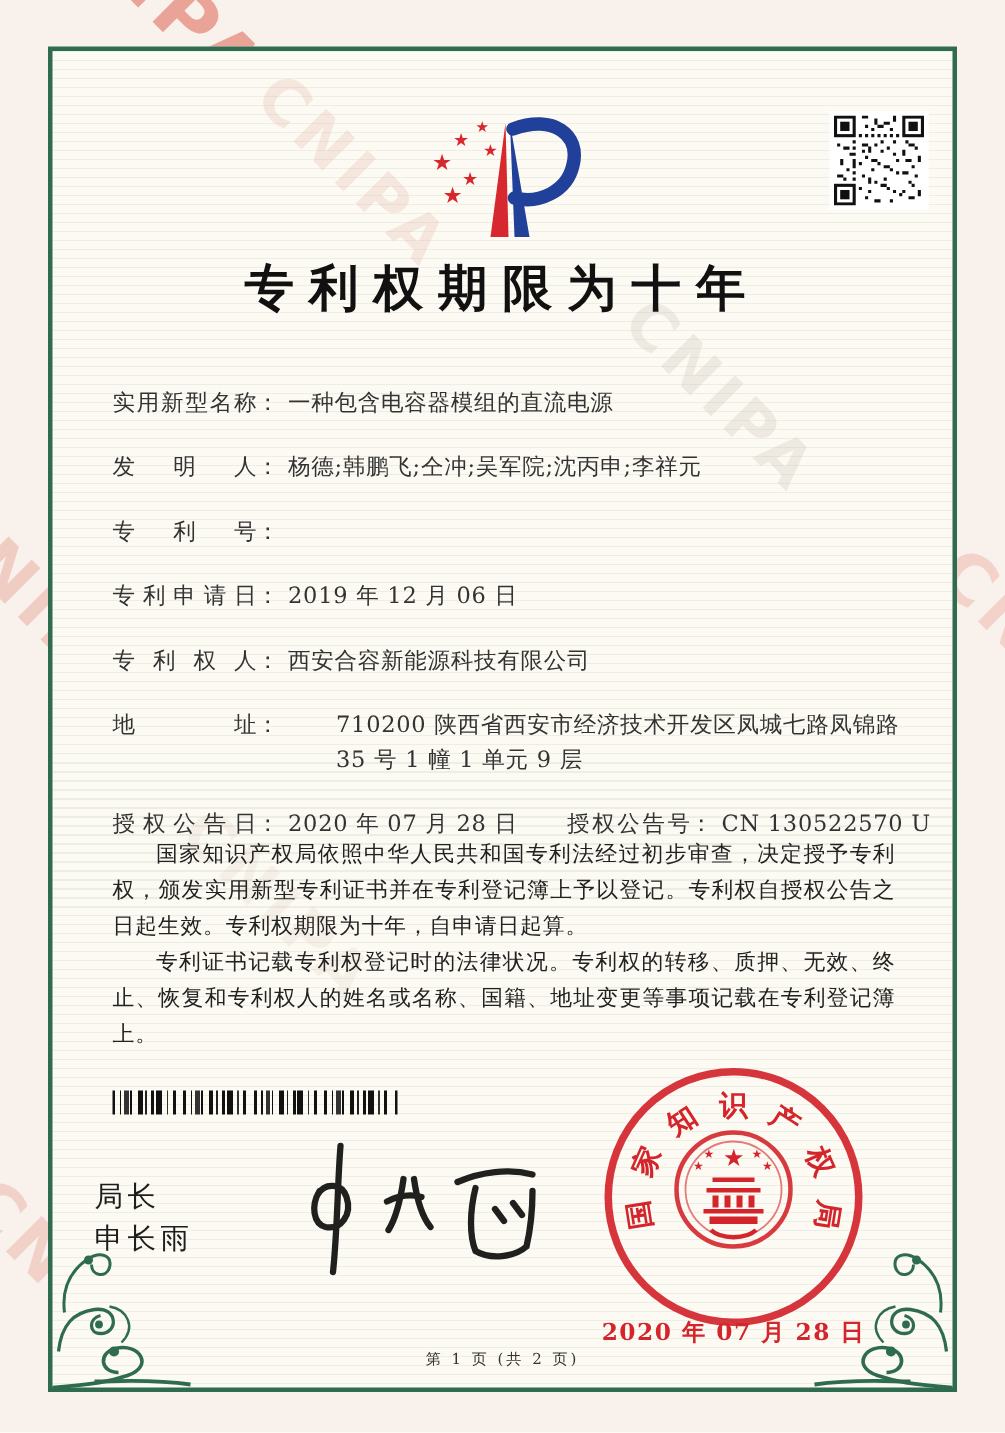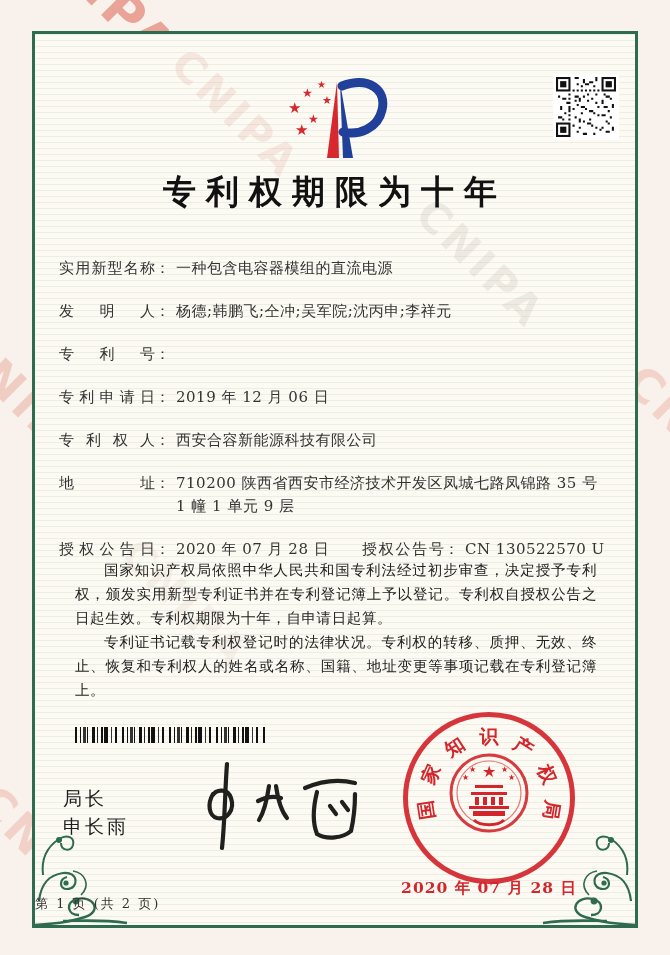--- a/index.html
+++ b/index.html
@@ -25,26 +25,26 @@
          repeating-linear-gradient(180deg,rgba(186,204,186,.25) 0 1px,rgba(0,0,0,0) 1px 6px),
          var(--paper-bg);}
   .corner{position:absolute;width:96px;height:96px;color:var(--frame-green);}
   .corner.bl{left:-2px;bottom:-2px;}
   .corner.br{right:-2px;bottom:-2px;transform:scaleX(-1);}
   .cert-no{position:absolute;left:40px;top:42px;font-size:15px;letter-spacing:2px;color:var(--text-dark);}
   .logo{position:absolute;left:50%;margin-left:-60px;top:40px;width:120px;height:92px;}
   .qr{position:absolute;right:16px;top:40px;width:66px;height:66px;background:#fff;padding:3px;}
   .title{position:absolute;left:0;right:0;top:136px;text-align:center;font-size:33px;font-weight:700;
          letter-spacing:10px;color:#111;}
-  .fields{position:absolute;left:24px;right:34px;top:223px;font-size:15px;color:#333;}
+  .fields{position:absolute;left:40px;right:34px;top:223px;font-size:15px;color:#333;}
   .frow{display:flex;line-height:23px;margin-bottom:20px;}
   .lab{width:96px;text-align:justify;text-align-last:justify;flex:none;}
   .colon{flex:none;margin-right:6px;}
   .val{letter-spacing:.5px;}
-  .frow.addr .val{max-width:452px;}
+  .frow.addr .val{max-width:452px;margin-left:32px;}
   .frow.grant .val{width:170px;flex:none;}
   .lab2{width:82px;text-align:justify;text-align-last:justify;flex:none;margin-left:16px;}
   .body-text{position:absolute;left:40px;right:38px;top:524px;font-size:14.5px;line-height:24px;
              color:#222;letter-spacing:.6px;text-align:justify;}
   .body-text p{text-indent:2em;}
   .barcode{position:absolute;left:40px;top:693px;width:190px;height:16px;background:
     repeating-linear-gradient(90deg,#111 0 2px,transparent 2px 5px,#111 5px 6px,transparent 6px 8px,
     #333 8px 11px,transparent 11px 12px,#111 12px 13px,transparent 13px 17px,#111 17px 20px,
     transparent 20px 22px,#222 22px 23px,transparent 23px 26px,#111 26px 28px,transparent 28px 29px,
     #111 29px 33px,transparent 33px 36px,#333 36px 37px,transparent 37px 40px,#111 40px 42px,transparent 42px 47px);}
@@ -57,21 +57,21 @@
   .sc0{transform:rotate(-99deg) translateY(-63px);}
   .sc1{transform:rotate(-66deg) translateY(-63px);}
   .sc2{transform:rotate(-33deg) translateY(-63px);}
   .sc3{transform:rotate(0deg)   translateY(-63px);}
   .sc4{transform:rotate(33deg)  translateY(-63px);}
   .sc5{transform:rotate(66deg)  translateY(-63px);}
   .sc6{transform:rotate(99deg)  translateY(-63px);}
   .emblem{position:absolute;left:50%;top:50%;width:82px;height:82px;margin-left:-41px;margin-top:-46px;}
   .seal-date{position:absolute;left:50%;transform:translateX(-50%);top:168px;font-size:15.5px;font-weight:700;
              color:var(--seal-red);white-space:nowrap;letter-spacing:1px;}
-  .footer{position:absolute;left:0;right:0;bottom:12px;font-size:13px;
+  .footer{position:absolute;left:0;right:0;bottom:12px;text-align:center;font-size:10px;
           letter-spacing:2px;color:#333;}
 </style>
 </head>
 <body>
 
 <div class="page">
 
   <span class="wm wm-out-left">CNIPA</span>
   <span class="wm wm-out-right">CNIPA</span>
   <span class="wm wm-out-bl">CNIPA</span>

